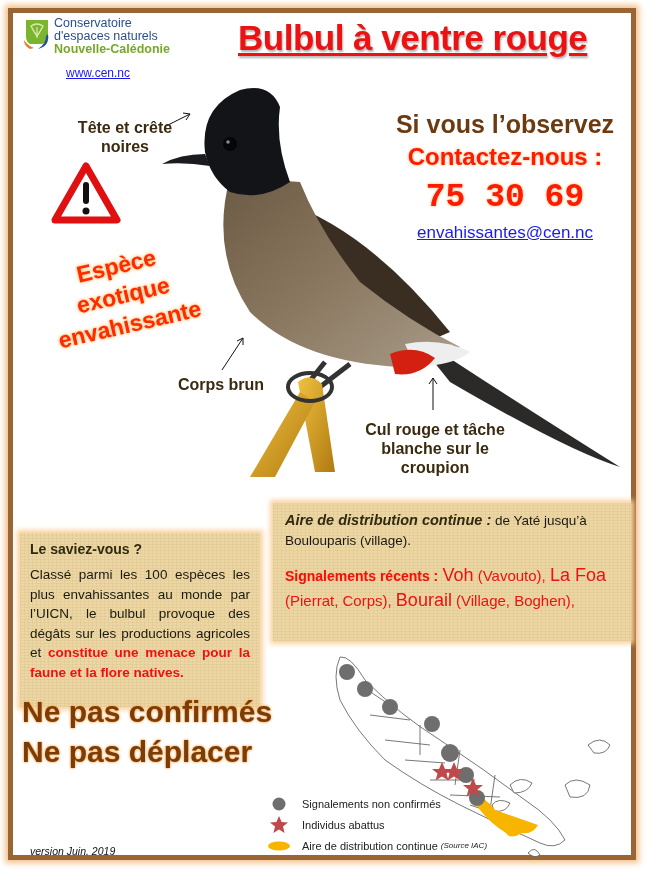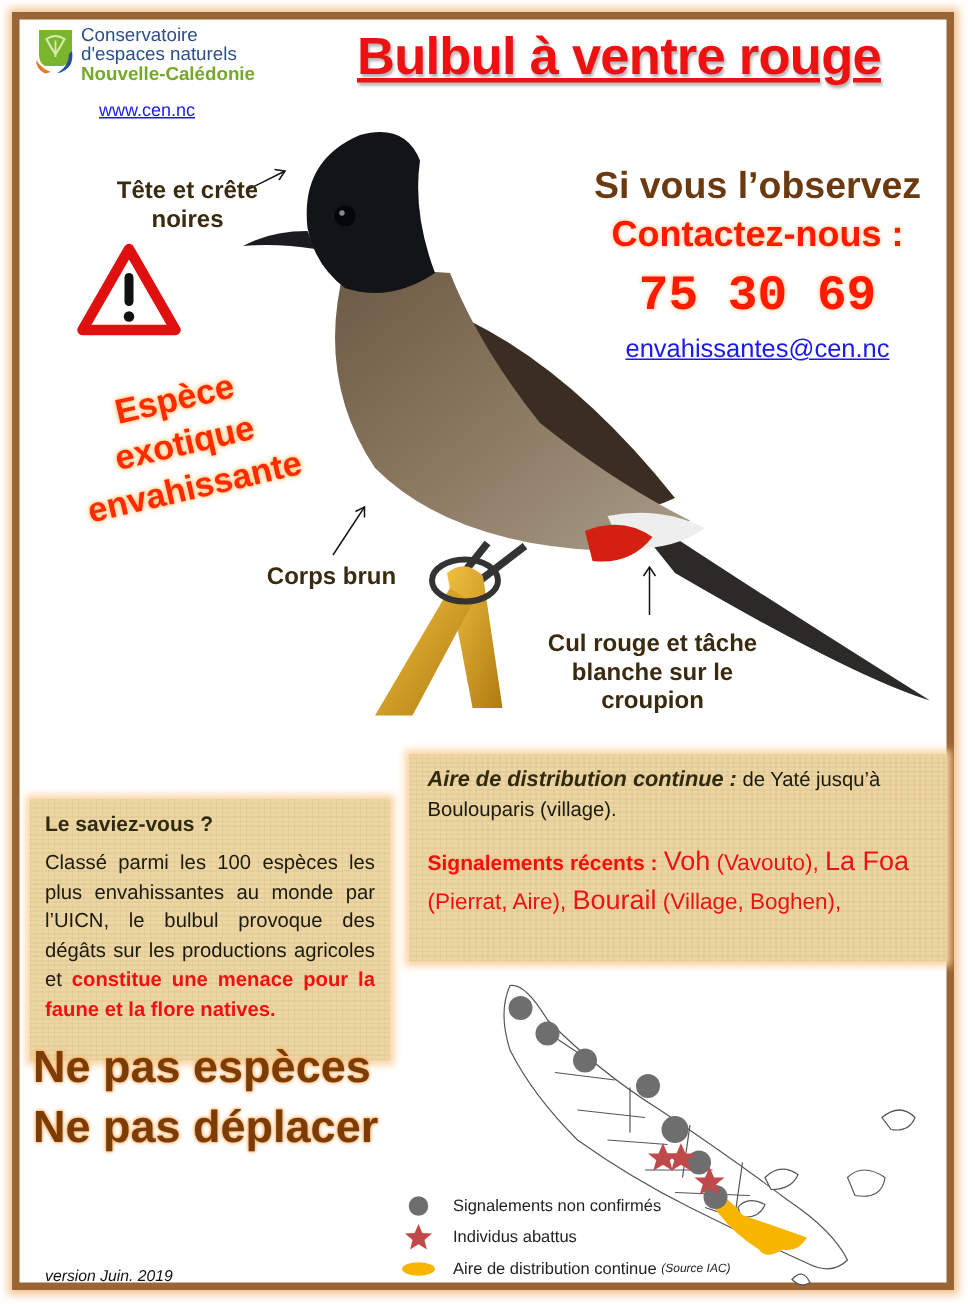--- a/index.html
+++ b/index.html
@@ -169,28 +169,28 @@
   <div class="p"><span>Classé parmi les 100 espèces les plus envahissantes au monde par l’UICN, le bulbul provoque des dégâts sur les productions agricoles et </span><span class="red">constitue une menace pour la faune et la flore natives.</span></div>
 </div>
 
 <div class="abs box box2">
   <div class="p1"><b>Aire de distribution continue :</b><span> de Yaté jusqu’à Boulouparis (village).</span></div>
   <div class="p2">
     <span class="k">Signalements récents :</span>
     <span class="place">Voh</span>
     <span>(Vavouto),</span>
     <span class="place">La Foa</span>
-    <span>(Pierrat, Aire),</span>
+    <span>(Pierrat, Corps),</span>
     <span class="place">Bourail</span>
     <span>(Village, Boghen),</span>
   </div>
 </div>
 
 <div class="abs slogan">
-  <div>Ne pas espèces</div>
+  <div>Ne pas confirmés</div>
   <div>Ne pas déplacer</div>
 </div>
 
 <div class="abs version">version Juin. 2019</div>
 
 <svg class="abs" style="left:270px;top:645px" width="365" height="215" viewBox="0 0 365 215">
   <g fill="#fff" stroke="#555" stroke-width="0.8">
     <path d="M70 12 Q80 10 95 35 Q130 70 170 95 Q215 125 255 155 Q285 175 295 195 Q285 205 270 198 Q230 180 190 160 Q150 140 115 115 Q85 85 70 55 Q62 30 70 12Z"></path>
     <path d="M90 40 L120 60 M100 70 L140 75 M115 95 L160 100 M135 115 L175 118 M160 135 L205 135 M180 150 L230 152 M200 160 L245 175 M150 80 L150 110 M190 105 L185 140 M225 130 L220 165"></path>
     <path d="M222 160 Q228 152 240 158 Q236 168 224 166Z"></path>

